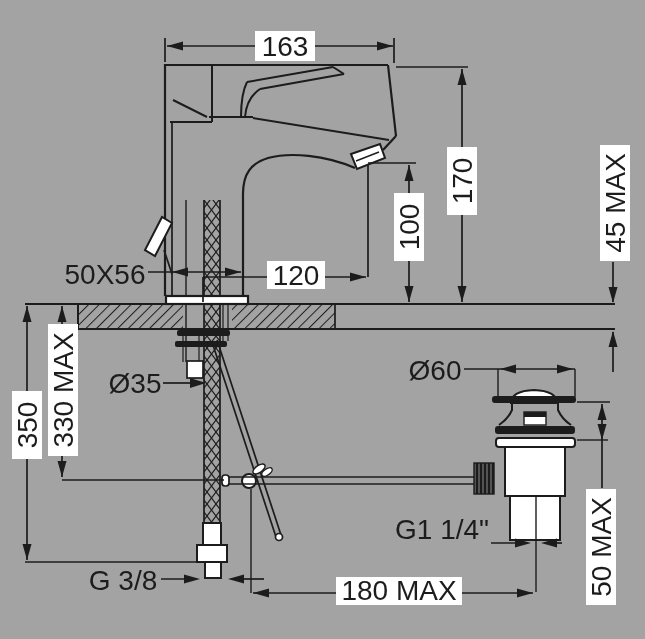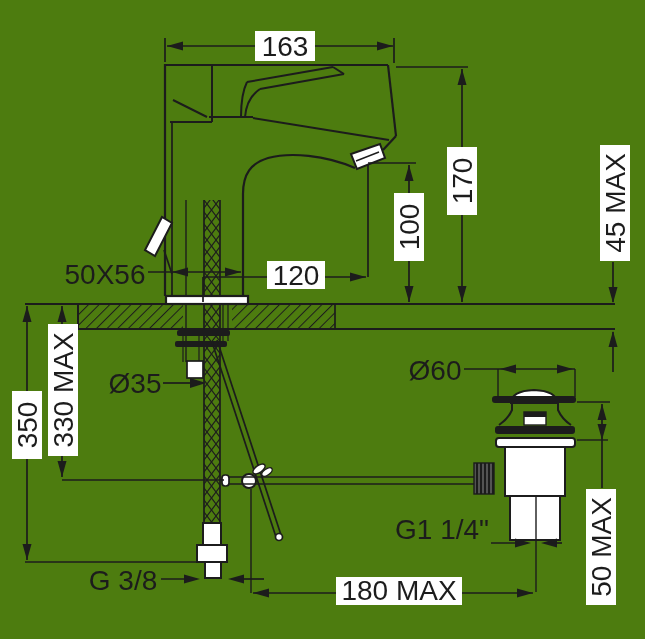--- a/index.html
+++ b/index.html
@@ -1,16 +1,16 @@
 <!DOCTYPE html>
 <html><head>
 <meta charset="utf-8">
 <style>
   html,body{margin:0;padding:0;background:#fff;}
-  .stage{position:relative;width:645px;height:639px;background:#4d7c0f;overflow:hidden;
+  .stage{position:relative;width:645px;height:639px;background:#a3a3a3;overflow:hidden;
          font-family:"Liberation Sans","DejaVu Sans",sans-serif;}
   svg{display:block;}
   text{font-family:"Liberation Sans","DejaVu Sans",sans-serif;font-size:28px;fill:#1c1c1c;}
   .ln{stroke:#1c1c1c;fill:none;}
   .w22{stroke-width:2.2;} .w2{stroke-width:2;} .w16{stroke-width:1.7;} .w14{stroke-width:1.4;} .w12{stroke-width:1.2;}
   .solid{fill:#1c1c1c;stroke:none;}
   .whitefill{fill:#fff;}
   .tbg{fill:#fff;stroke:none;}
 </style>
 </head>

